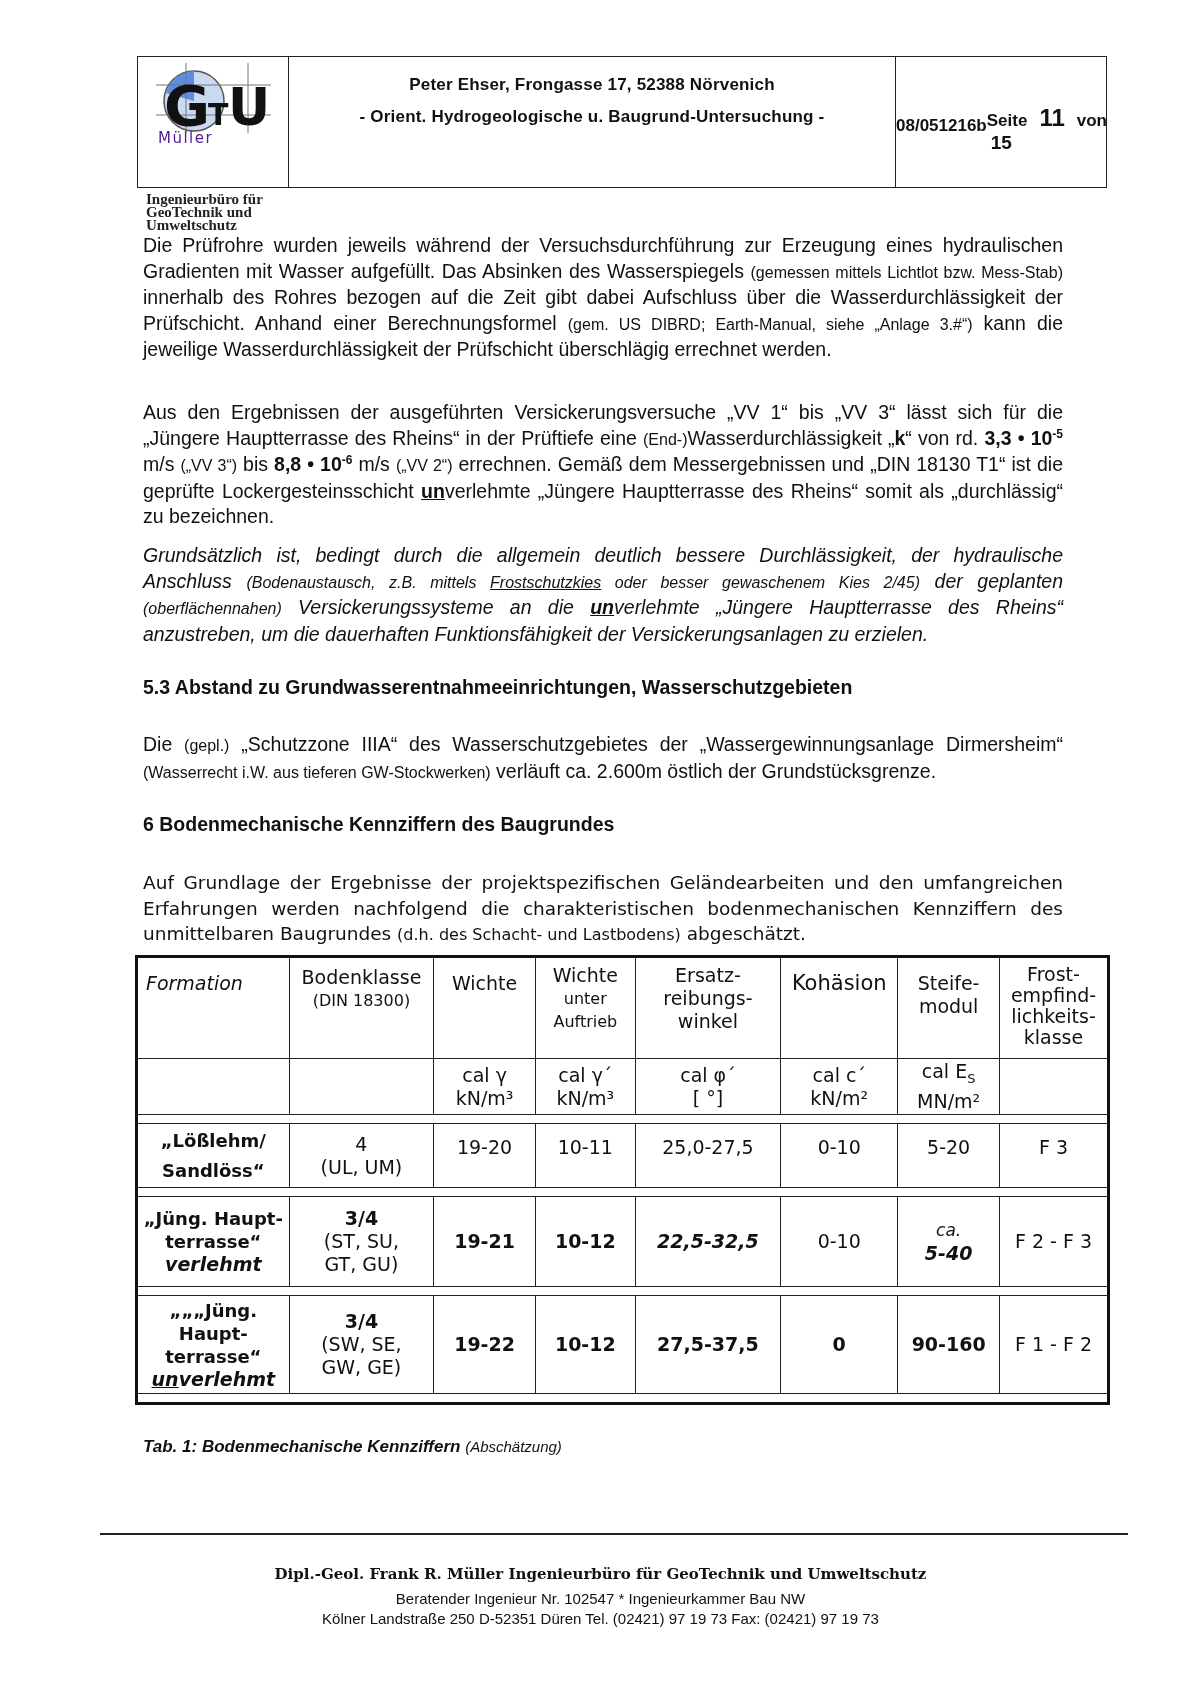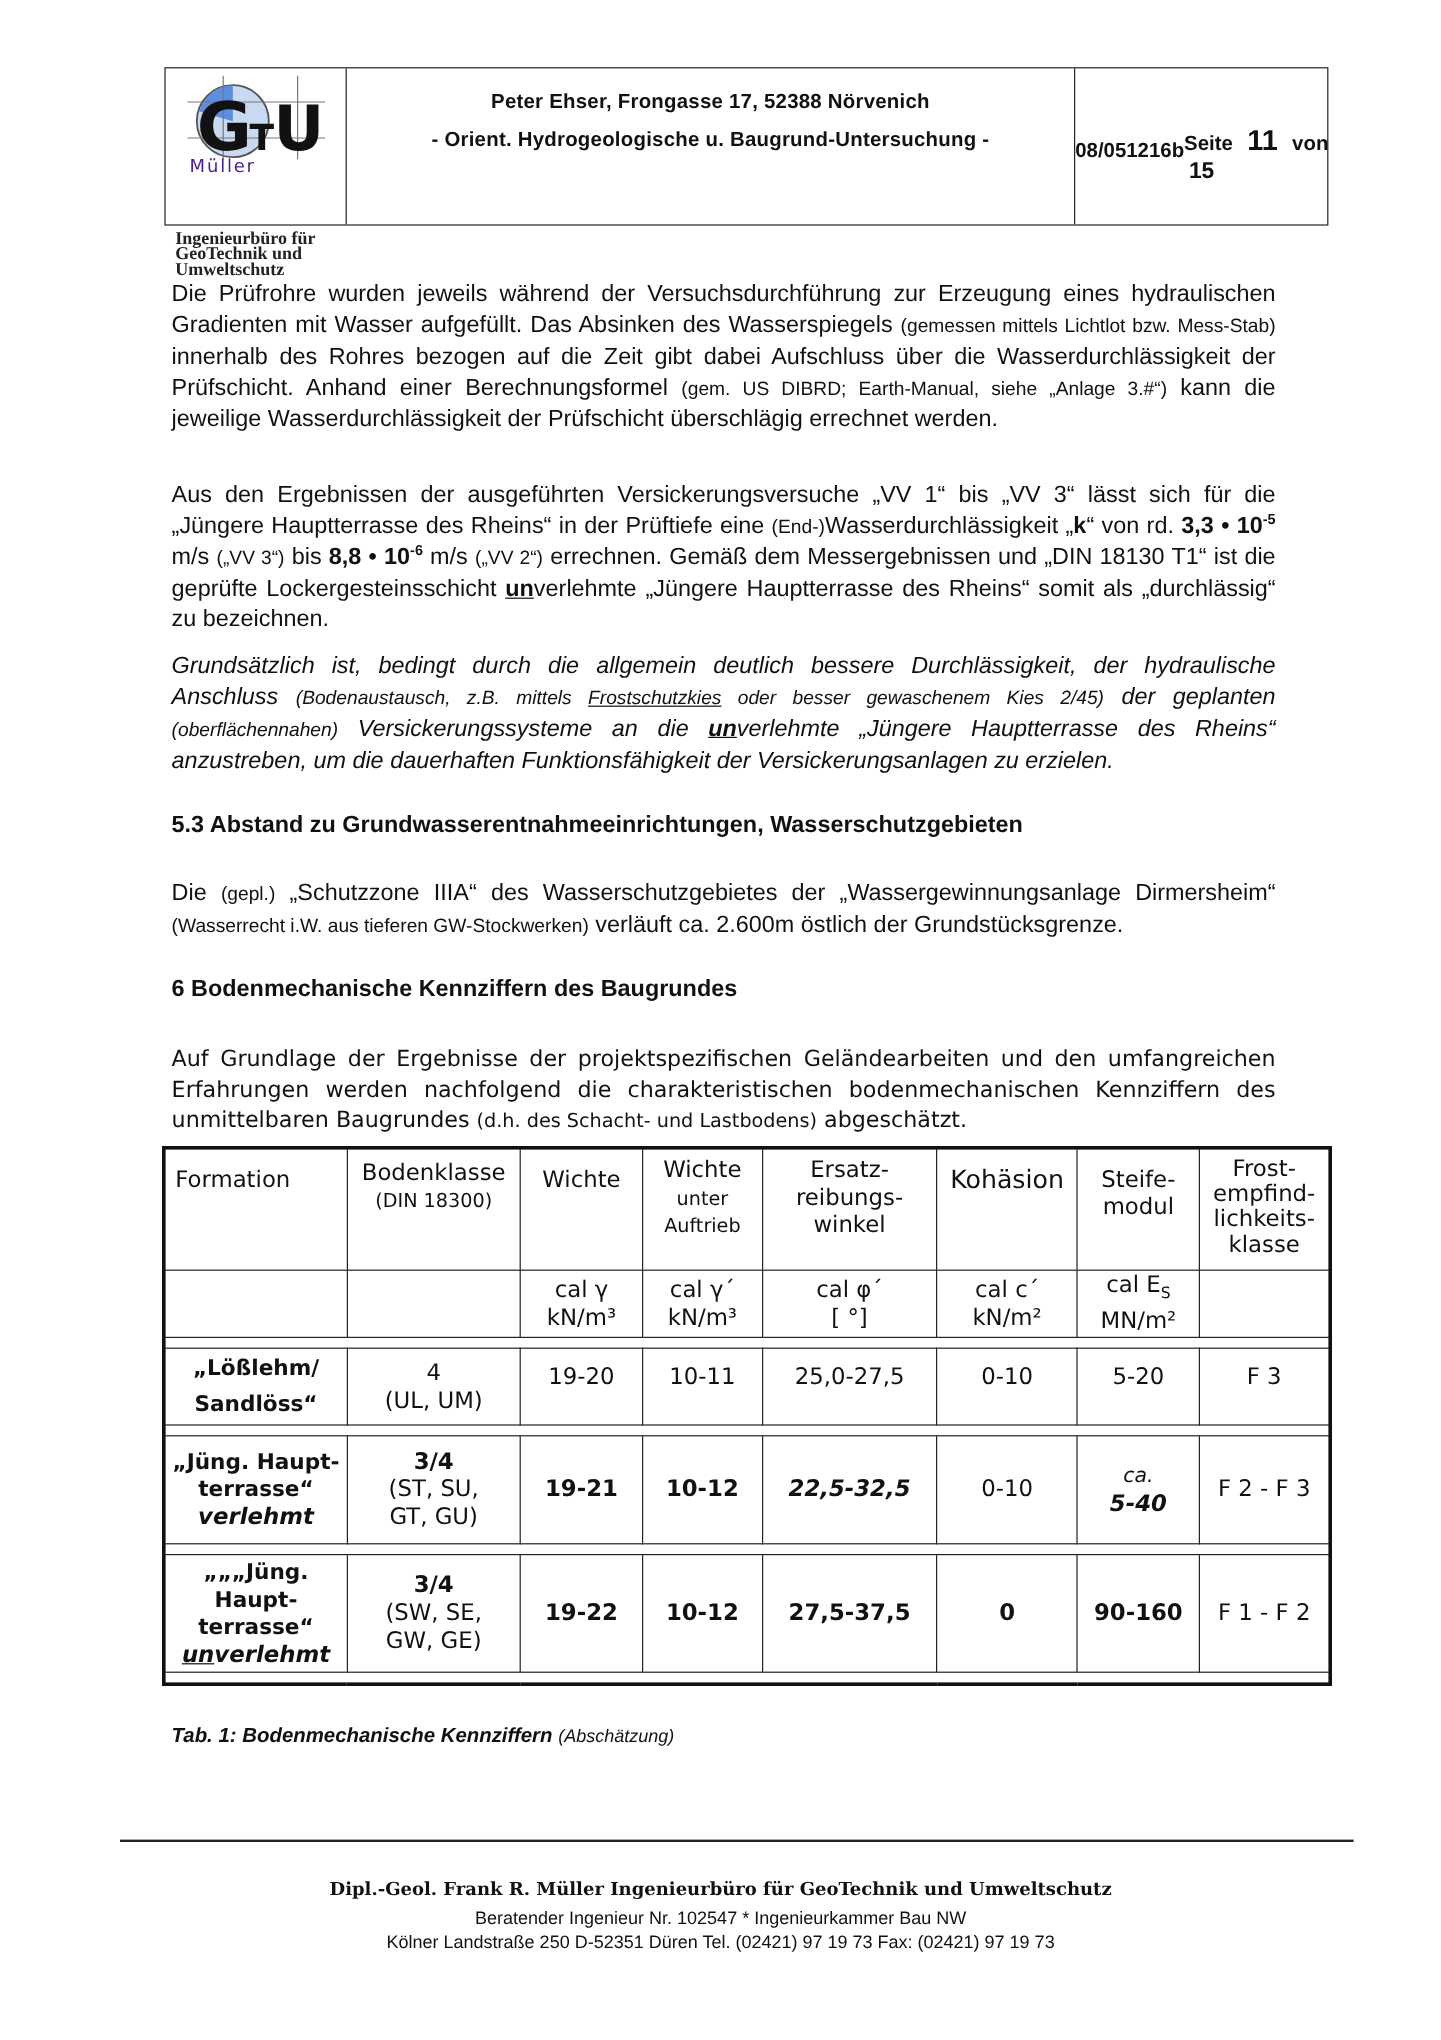--- a/index.html
+++ b/index.html
@@ -24,21 +24,21 @@
   .it { font-style: italic; }
   .b { font-weight: bold; }
   .u { text-decoration: underline; }
   sup { font-size: 12px; line-height: 0; }
   .h { position: absolute; left: 143px; font-size: 19.5px; font-weight: bold; }
 
   
   .tbl { position: absolute; left: 135px; top: 955px; width: 975px; border-collapse: collapse; border: 3px solid #111; }
   .tbl td { border: 1.5px solid #222; text-align: center; vertical-align: middle; font-size: 19px; line-height: 23px; padding: 0 4px; }
   .tbl .gap td { height: 8px; padding: 0; border-left: none; border-right: none; }
-  .tbl .c-form { text-align: left; padding-left: 8px; vertical-align: top; padding-top: 16px; }
+  .tbl .c-form { text-align: left; padding-left: 8px; vertical-align: top; padding-top: 16px; font-style: italic; }
   .tbl .hdrcell { vertical-align: top; padding-top: 8px; }
   .small17 { font-size: 16px; }
   .cap { position: absolute; left: 143px; top: 1437px; font-size: 17px; font-style: italic; font-weight: bold; }
   .cap .n { font-weight: normal; font-size: 15px; }
 
   
   .foot-line { position: absolute; left: 100px; top: 1533px; width: 1028px; height: 2px; background: #222; }
   .foot { position: absolute; left: 0; width: 1201px; text-align: center; }
   .f1 { top: 1565px; font-family: "DejaVu Serif", serif; font-weight: bold; font-size: 15px; }
   .f2 { top: 1590px; font-size: 15px; }

